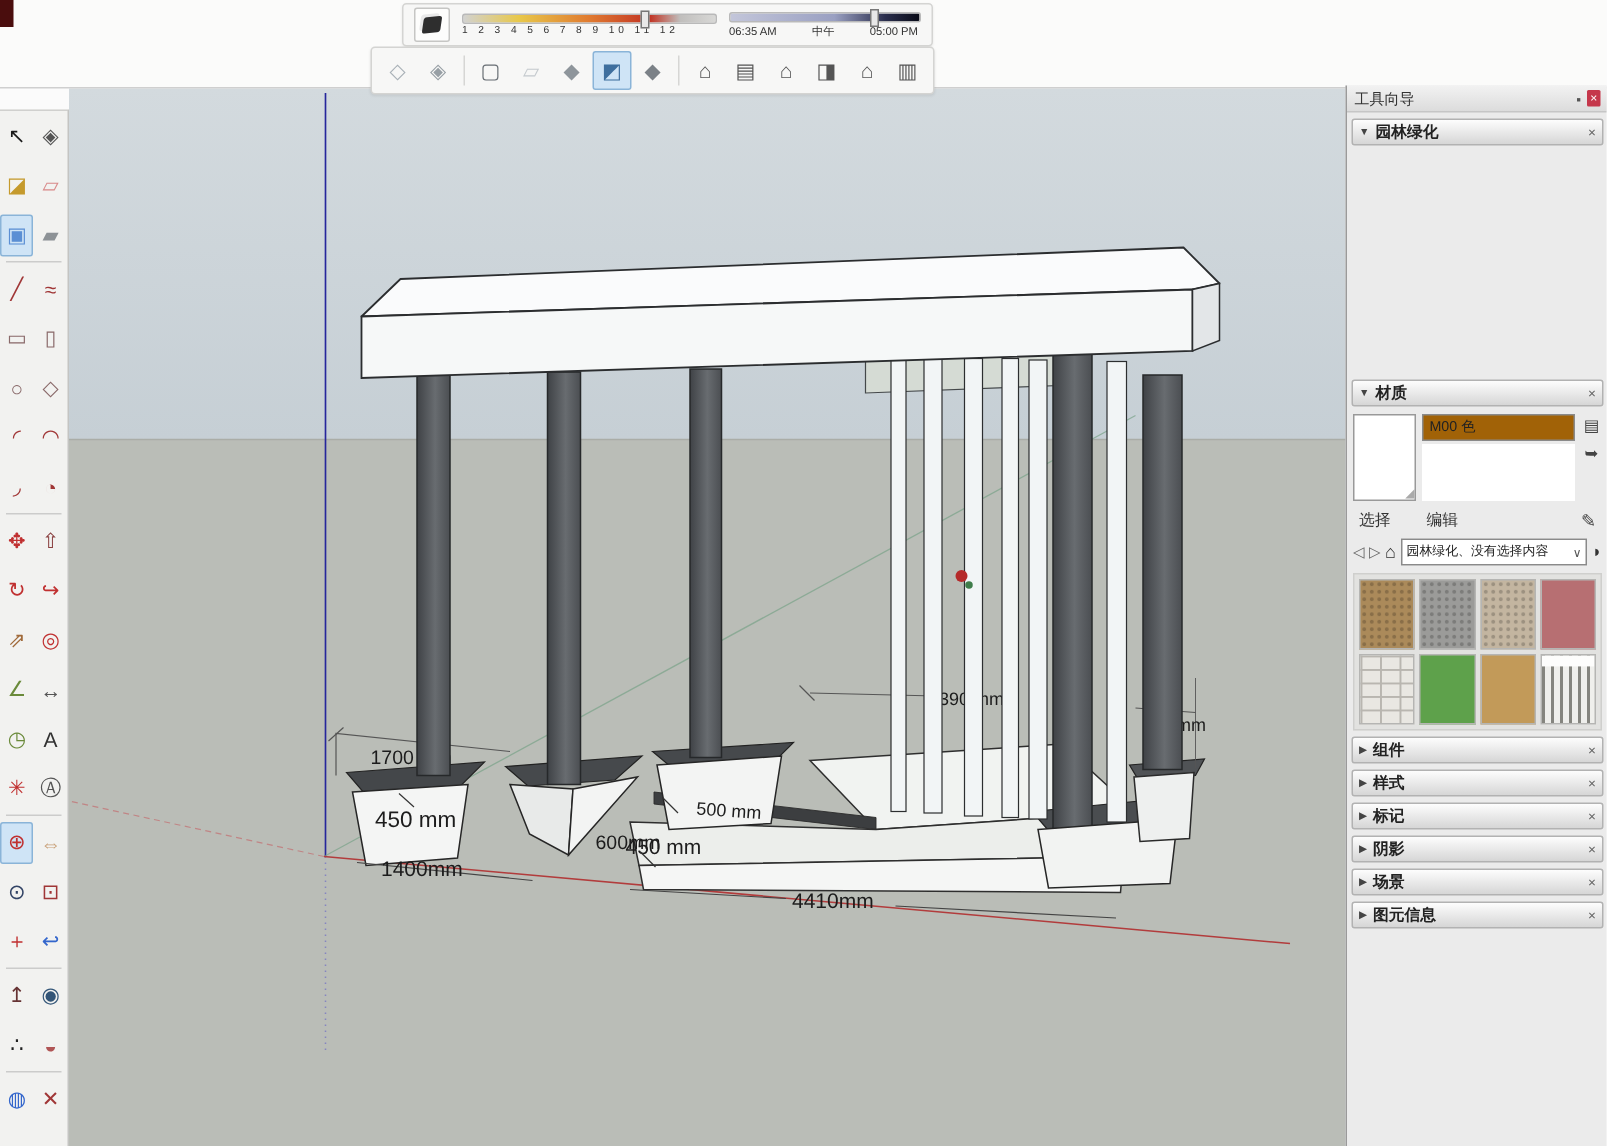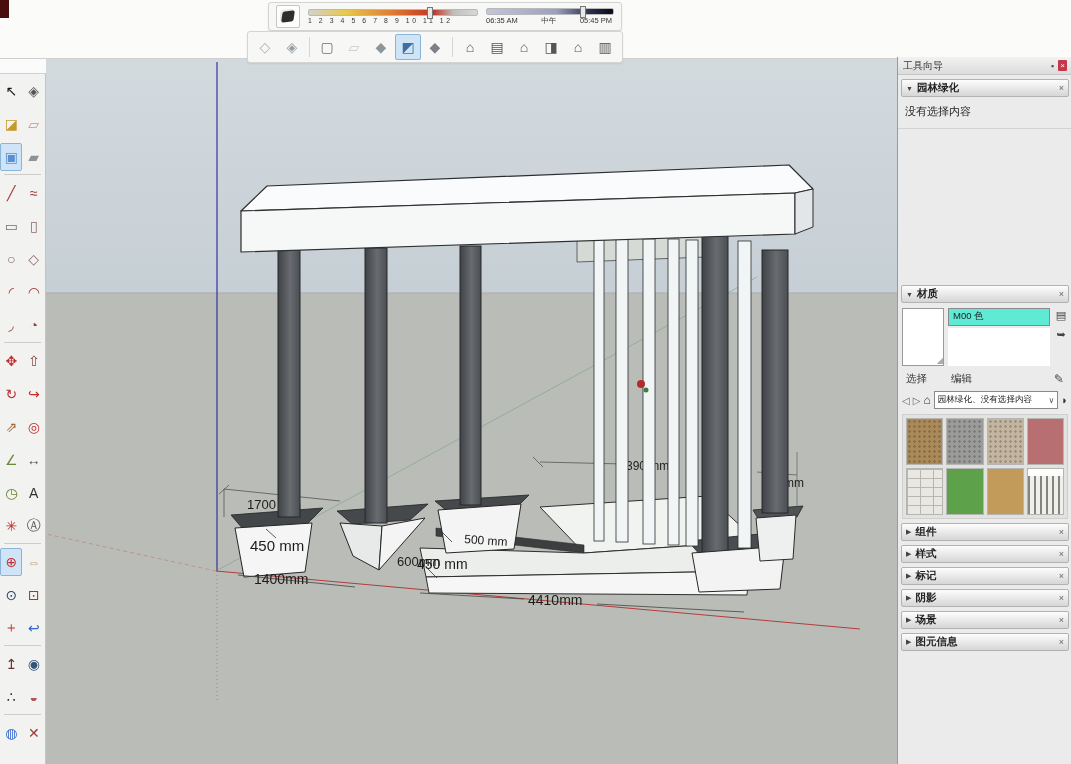--- a/index.html
+++ b/index.html
@@ -49,21 +49,21 @@
          background:linear-gradient(#fdfdfd,#d6d6d6);border:1px solid #b2b2b2;border-radius:2px;}
   .shead .arrow{font-size:7px;color:#444;}
   .shead .lbl{font-weight:bold;font-size:10.5px;color:#222;flex:1;text-align:left;}
   .shead .x{font-size:9px;color:#666;}
   .ebody{padding:7px 7px 9px 7px;font-size:11px;color:#1e1e1e;border-bottom:1px solid #d2d2d2;margin:0 0 0 0;}
   .espacer{height:152px;}
   .matbody{padding:5px 4px 2px 4px;display:flex;gap:4px;}
   .matprev{width:40px;height:56px;background:#fff;border:1px solid #999;position:relative;}
   .matprev .fold{position:absolute;right:0;bottom:0;font-size:8px;color:#aaa;}
   .matmid{flex:1;display:flex;flex-direction:column;gap:2px;}
-  .matname{height:14px;border:1px solid #8a8a8a;background:#5eead4;font-size:9.5px;
+  .matname{height:14px;border:1px solid #8a8a8a;background:#a16207;font-size:9.5px;
            padding:1px 4px;color:#222;}
   .matwhite{flex:1;background:#fff;}
   .maticons{width:14px;display:flex;flex-direction:column;align-items:center;gap:6px;padding-top:1px;}
   .maticons span{font-size:11px;color:#444;}
   .tabsrow{display:flex;align-items:center;gap:24px;padding:4px 8px 2px 8px;}
   .tabsrow .sp{flex:1;}
   .dropper{font-size:12px;color:#444;}
   .navrow{display:flex;align-items:center;gap:3px;padding:3px 4px;}
   .navico{font-size:10px;color:#666;}
   .home{font-size:12px;color:#333;}
@@ -191,21 +191,21 @@
       </div>
     <div class="monthnums">1 2 3 4 5 6 7 8 9 10 11 12</div>
   </div>
   <div class="slider">
     <div class="srail time">
         <div class="shandle" style="left:74%;"></div>
       </div>
     <div class="slabels" style="width:126px;">
       <span>06:35 AM</span>
       <span>中午</span>
-      <span>05:45 PM</span>
+      <span>05:00 PM</span>
     </div>
   </div>
 </div>
 
 <div class="bar" id="style-bar">
   <div class="sbtn">
       <span style="color: rgb(169, 177, 183);">◇</span>
     </div>
   <div class="sbtn">
       <span style="color: rgb(151, 159, 165);">◈</span>
@@ -421,21 +421,20 @@
     <span class="sp"></span>
     <span class="pin">▪</span>
     <span class="redclose">×</span>
   </div>
 
   <div class="shead">
     <span class="arrow">▼</span>
     <span class="lbl">园林绿化</span>
     <span class="x">×</span>
   </div>
-  <div class="ebody">没有选择内容</div>
   <div class="espacer"></div>
 
   <div class="shead">
     <span class="arrow">▼</span>
     <span class="lbl">材质</span>
     <span class="x">×</span>
   </div>
   <div class="matbody">
     <div class="matprev">
       <span class="fold">◢</span>

